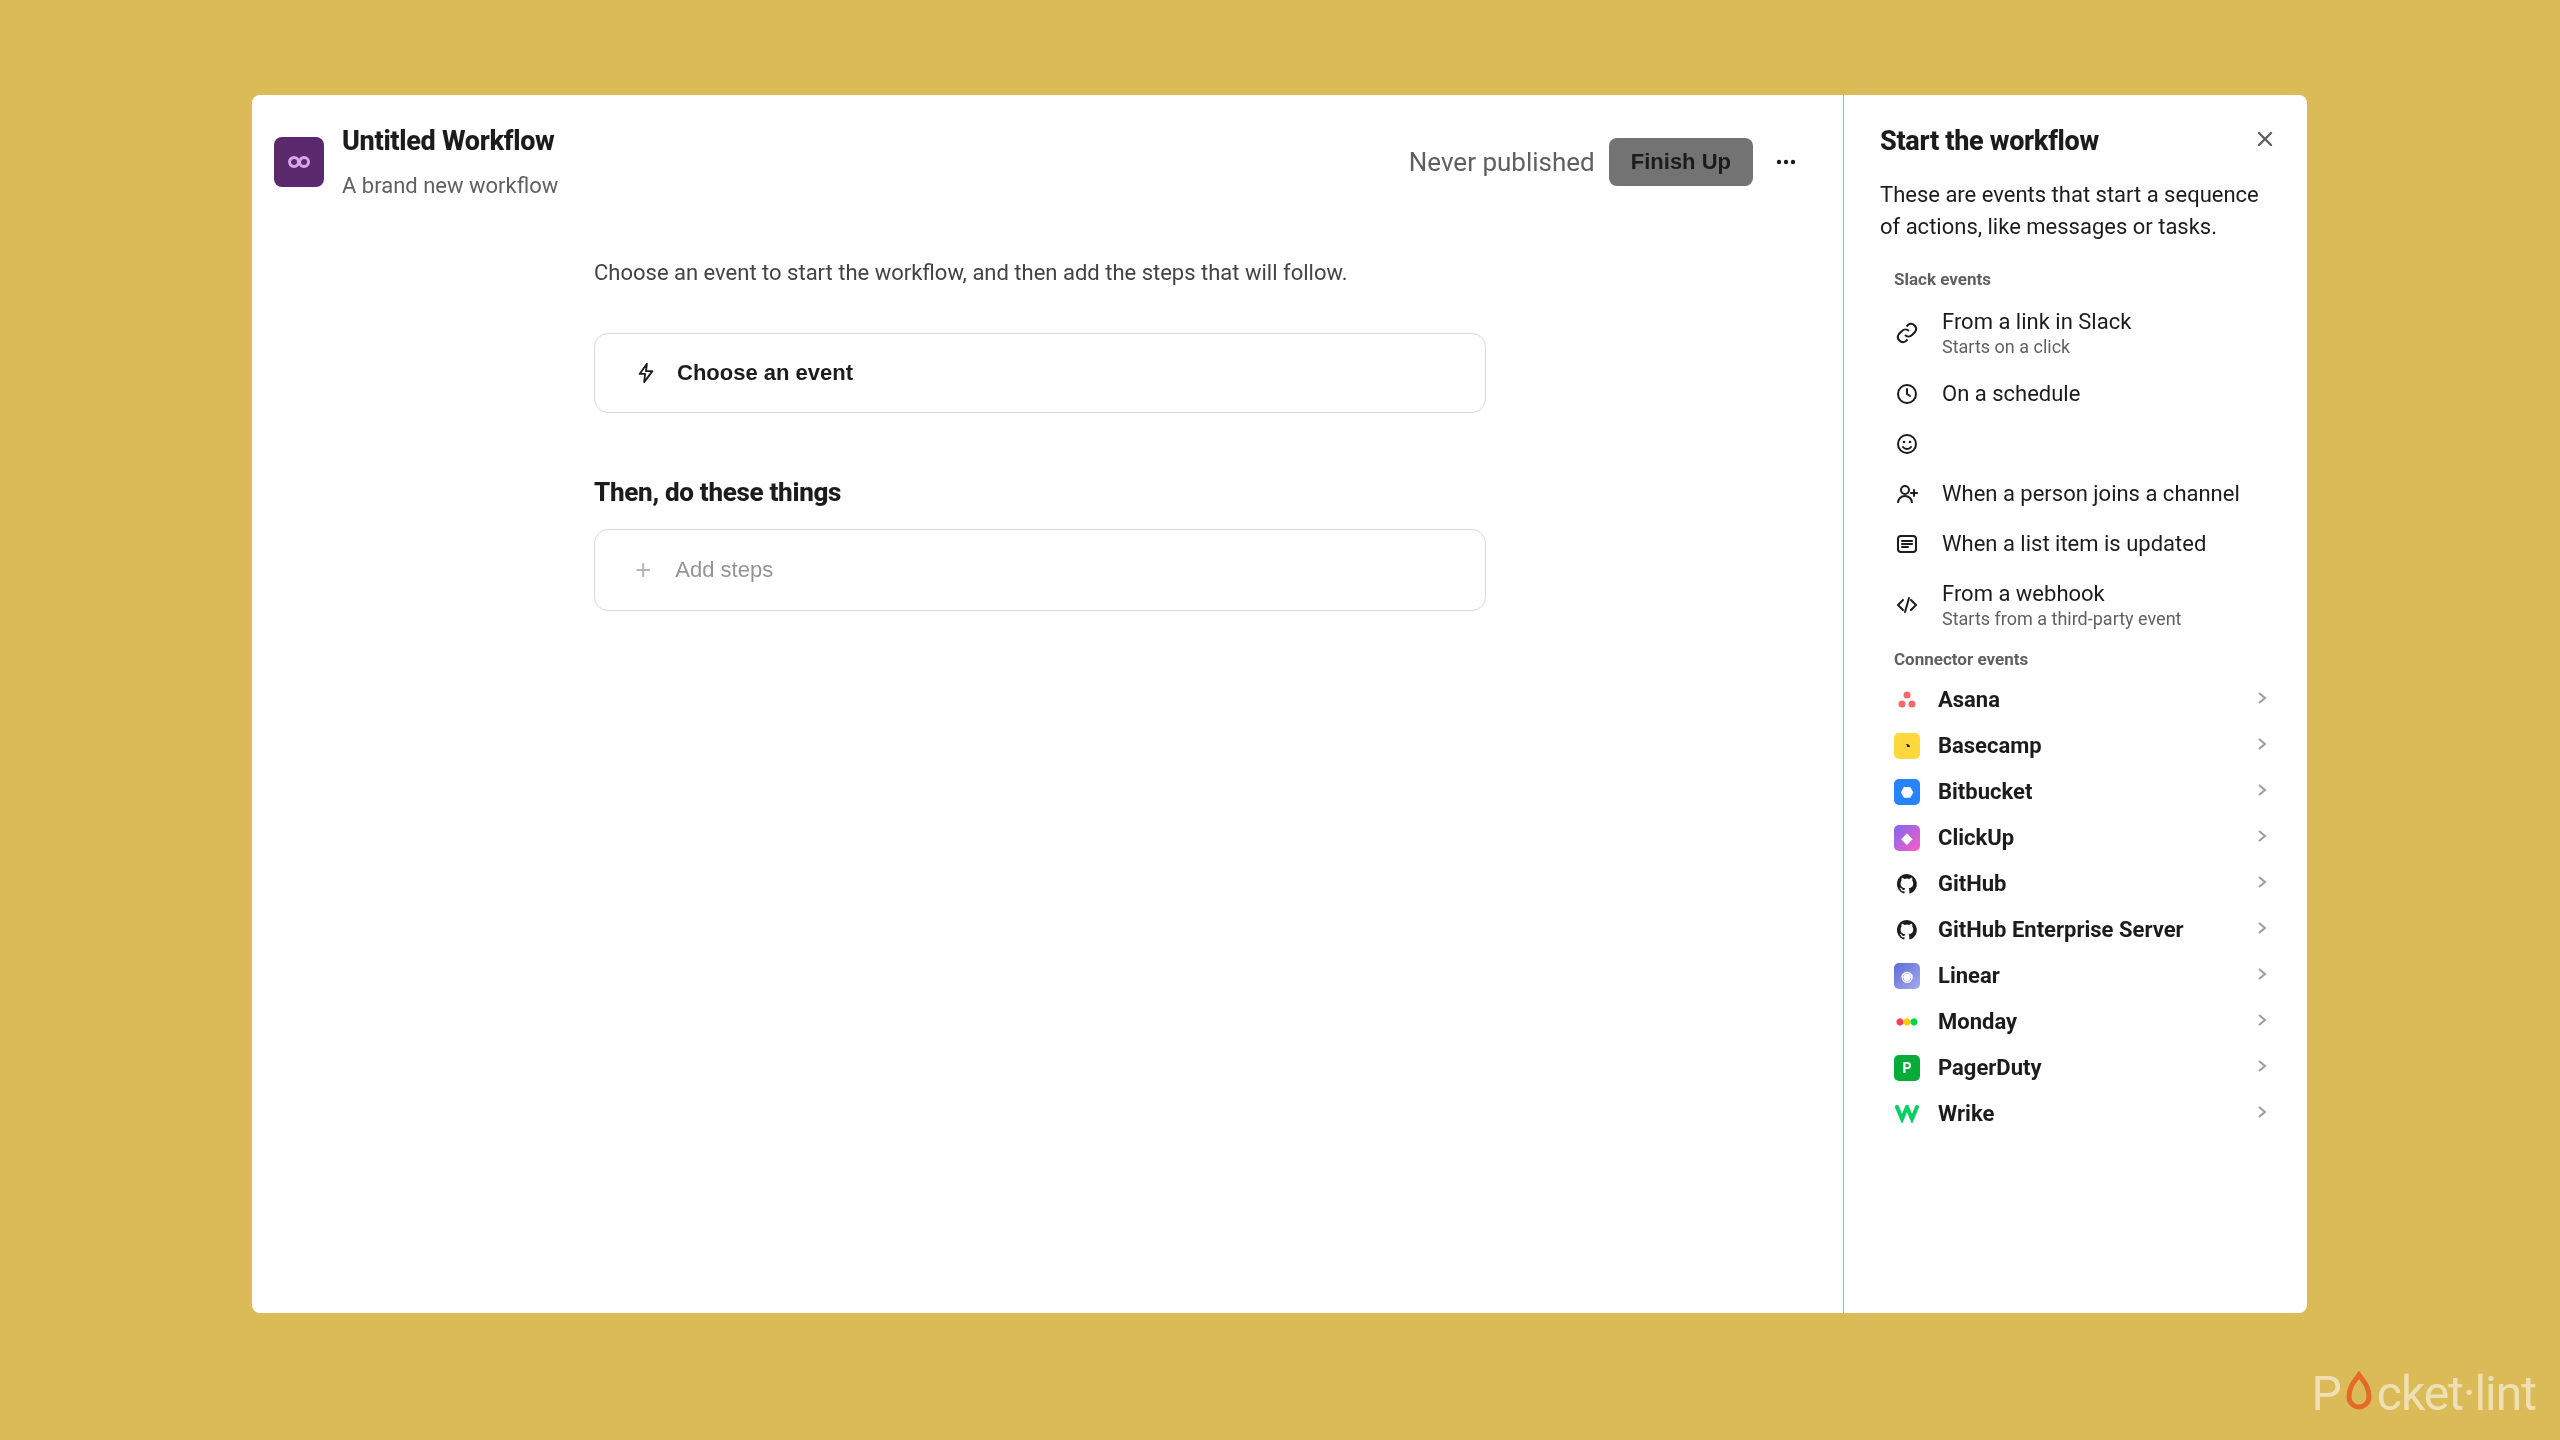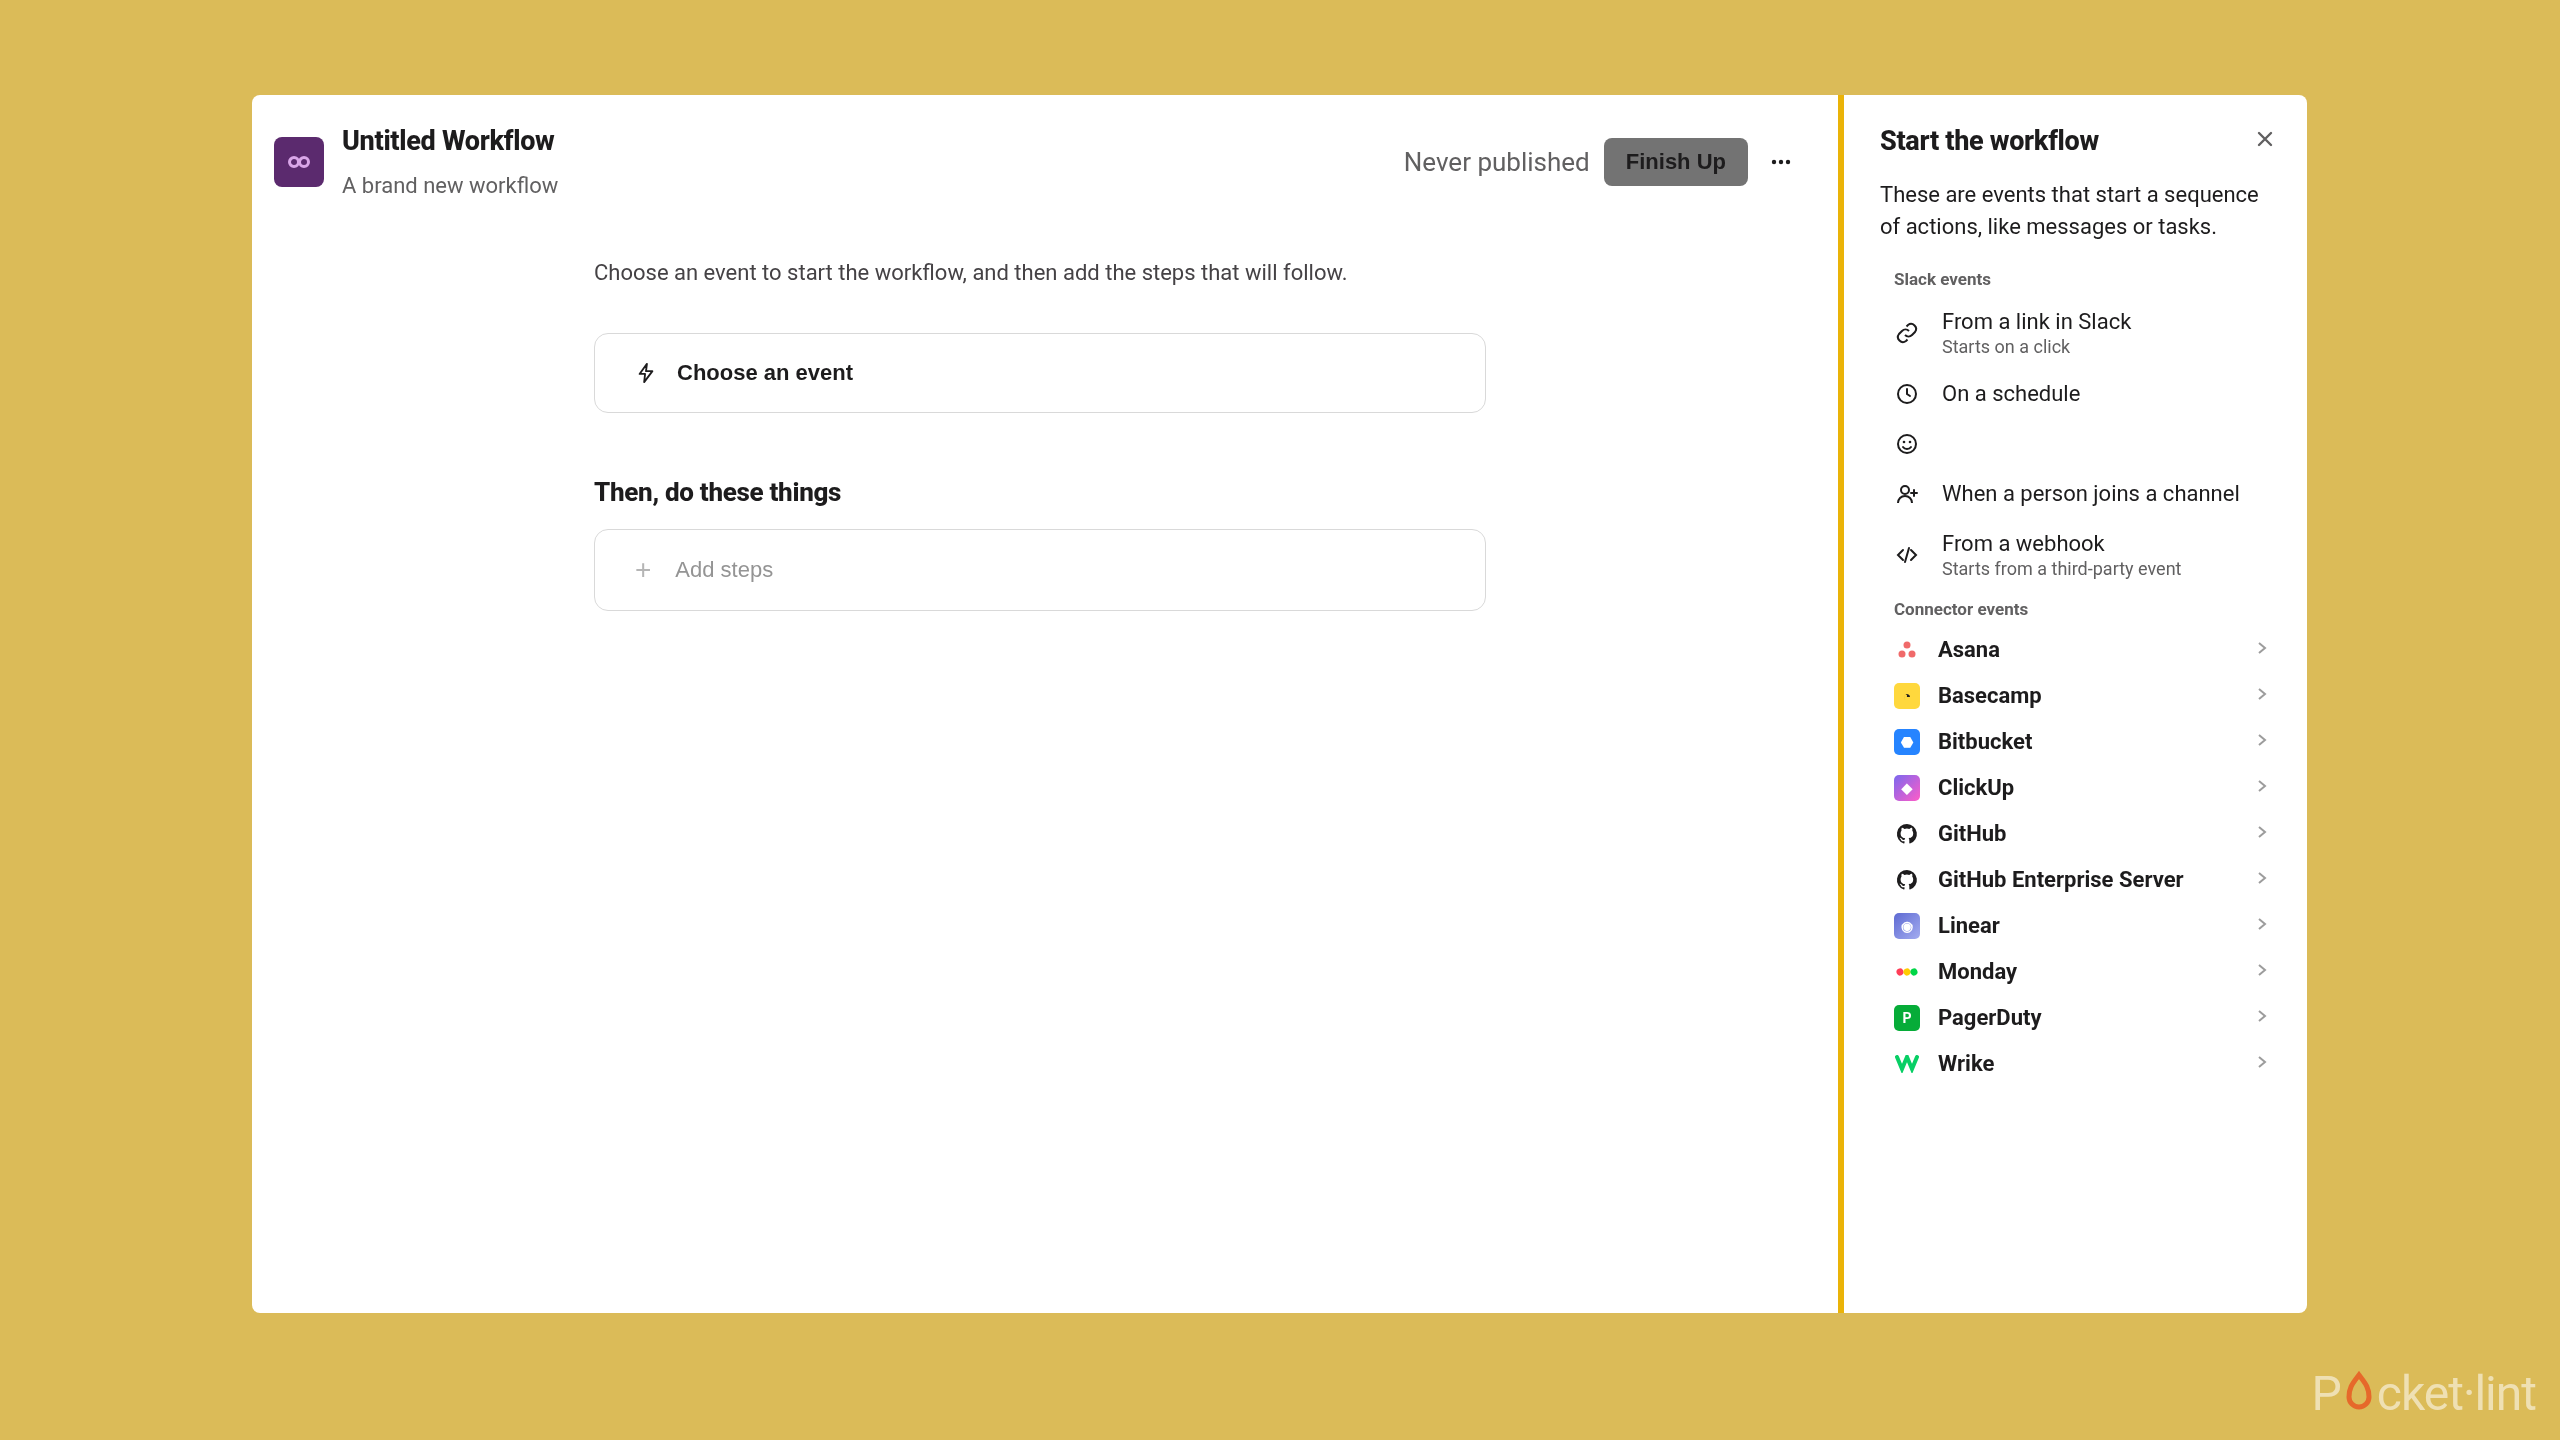--- a/index.html
+++ b/index.html
@@ -18,21 +18,21 @@
   width: 2055px;
   height: 1218px;
   background: #fff;
   border-radius: 8px;
   display: flex;
 }
 .main-area {
   flex: 1;
   display: flex;
   flex-direction: column;
-  border-right: 6px solid #eab308;
+  border-right: 1px solid #eab308;
 }
 .header {
   display: flex;
   align-items: center;
   padding: 30px 38px 0 22px;
 }
 .workflow-icon {
   width: 50px; height: 50px;
   background: #5b2a6e;
   border-radius: 8px;
@@ -239,20 +239,31 @@
             <circle cx="10" cy="8" r="4" fill="none" stroke="#1d1c1d" stroke-width="2"></circle>
             <path d="M3 21c0-4 3-7 7-7s7 3 7 7" fill="none" stroke="#1d1c1d" stroke-width="2"></path>
             <path d="M19 8v6M16 11h6" stroke="#1d1c1d" stroke-width="2" stroke-linecap="round"></path>
           </svg>
         </span>
       <div class="event-text">
           <div class="event-title">When a person joins a channel</div>
         </div>
     </div>
 
+    <div class="event-item">
+      <span class="event-icon">
+          <svg viewBox="0 0 24 24">
+            <rect x="3" y="4" width="18" height="16" rx="3" fill="none" stroke="#1d1c1d" stroke-width="2"></rect>
+            <path d="M7 9h10M7 12h10M7 15h6" stroke="#1d1c1d" stroke-width="2" stroke-linecap="round"></path>
+          </svg>
+        </span>
+      <div class="event-text">
+          <div class="event-title">When a list item is updated</div>
+        </div>
+    </div>
 
     <div class="event-item">
       <span class="event-icon">
           <svg viewBox="0 0 24 24">
             <path d="M8 7l-5 5 5 5M16 7l5 5-5 5M14 5l-4 14" fill="none" stroke="#1d1c1d" stroke-width="2" stroke-linecap="round"></path>
           </svg>
         </span>
       <div class="event-text">
         <div class="event-title">From a webhook</div>
         <div class="event-sub">Starts from a third-party event</div>

